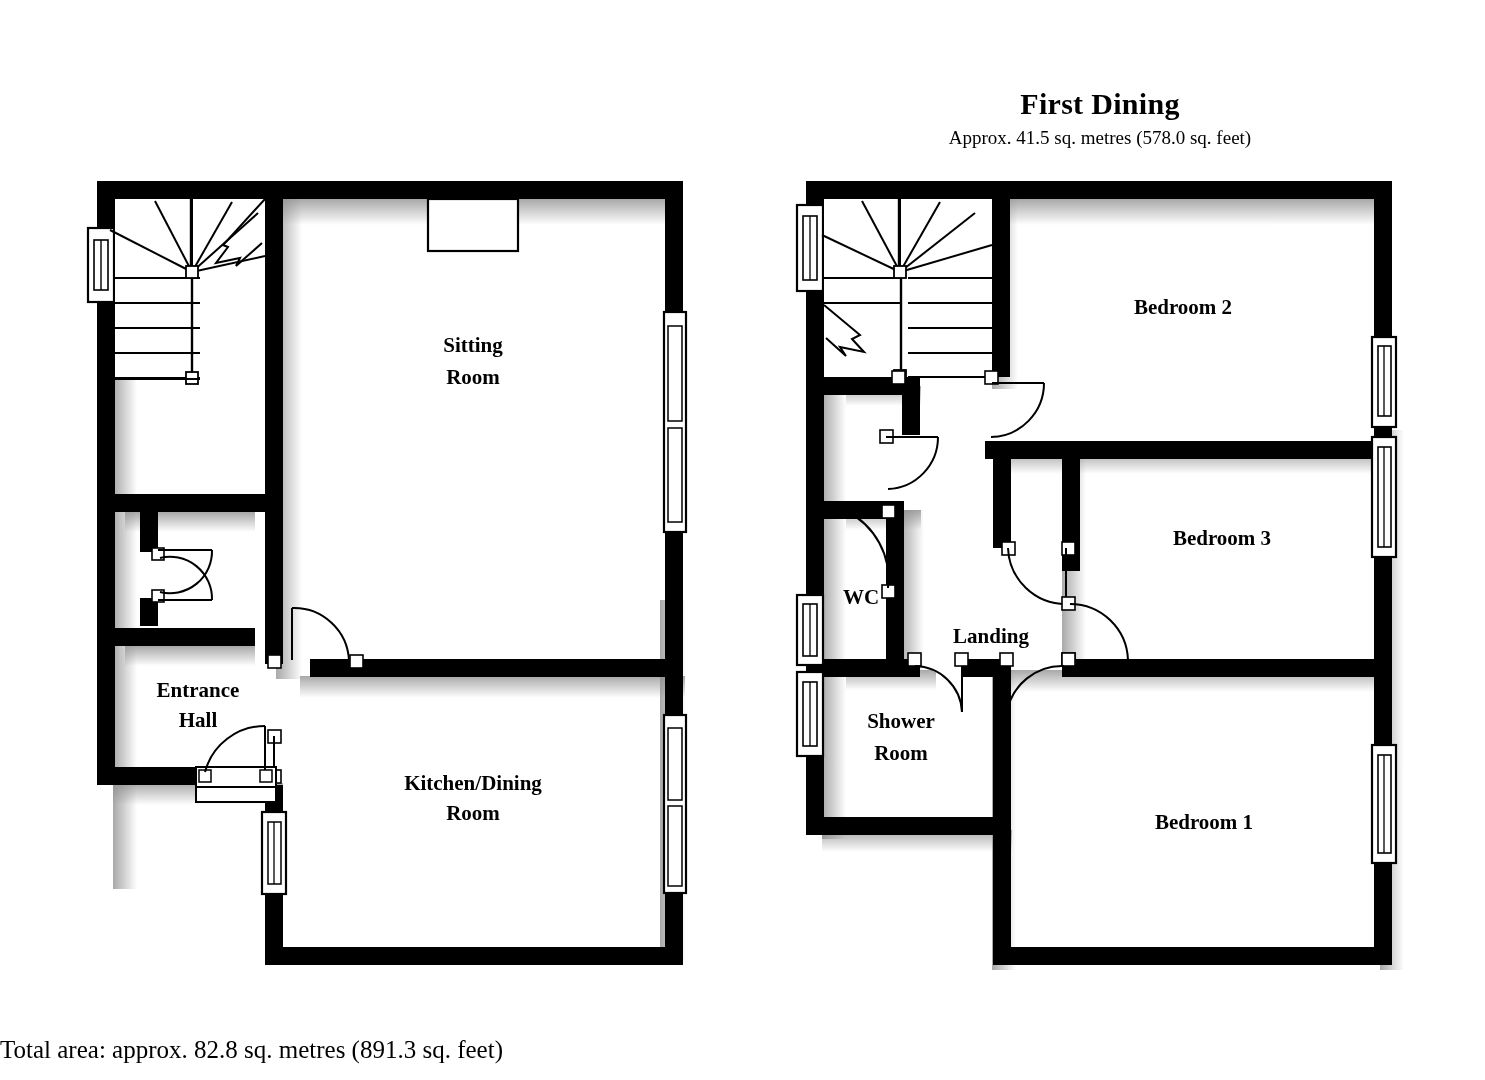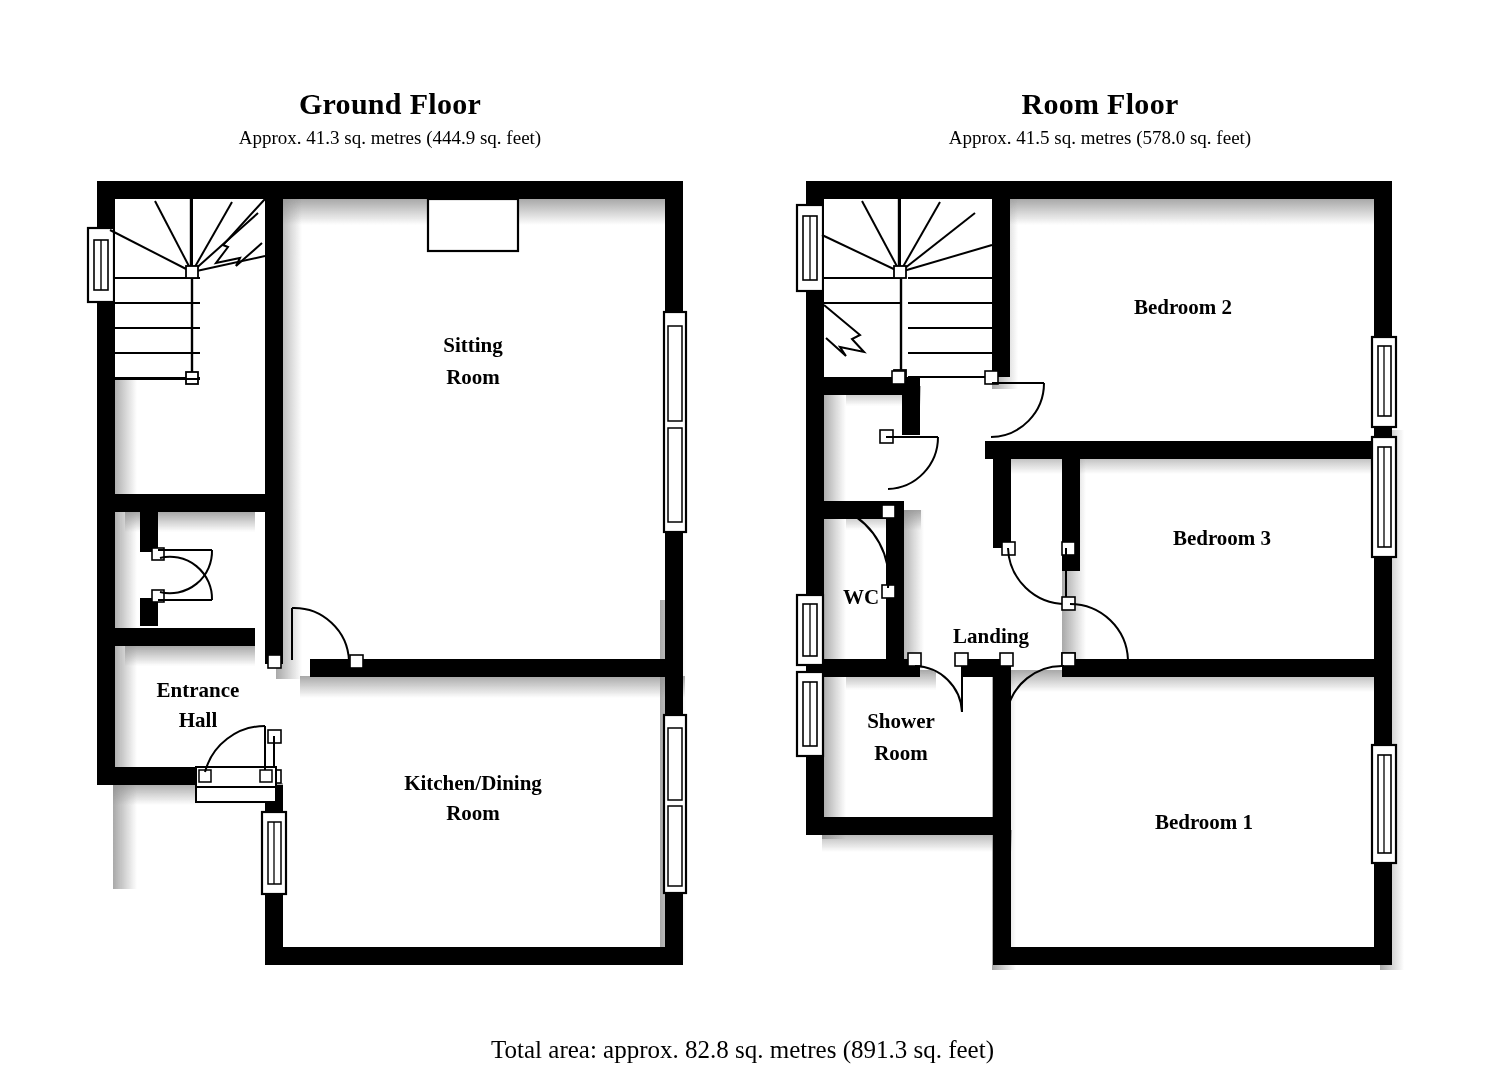--- a/index.html
+++ b/index.html
@@ -39,21 +39,21 @@
     margin-top: 8px;
   }
   #gf-heading { left: 70px; top: 88px; }
   #ff-heading { left: 780px; top: 88px; }
 
   .total-area {
     position: absolute;
     left: 0;
     top: 1036px;
     width: 1485px;
-    text-align: center;
+    text-align: left;
     font-size: 25px;
   }
 
   svg.plan {
     position: absolute;
     left: 0;
     top: 0;
   }
   .room-label {
     font-family: "Liberation Serif", "DejaVu Serif", serif;
@@ -61,27 +61,23 @@
     font-size: 21px;
     fill: #000;
     text-anchor: middle;
   }
 </style>
 </head>
 <body>
 
 <div class="page">
 
-  <div class="floor-heading" id="gf-heading">
-    <div class="title">Ground Floor</div>
-    <div class="subtitle">Approx.  41.3 sq. metres (444.9 sq. feet)</div>
-  </div>
 
   <div class="floor-heading" id="ff-heading">
-    <div class="title">Room Floor</div>
+    <div class="title">First Dining</div>
     <div class="subtitle">Approx.  41.5 sq. metres (578.0 sq. feet)</div>
   </div>
 
   <svg class="plan" width="1485" height="1080" viewBox="0 0 1485 1080">
 
     <defs>
       <linearGradient id="shdH" x1="0" y1="0" x2="0" y2="1">
         <stop offset="0%" stop-color="#777" stop-opacity="0.75"></stop>
         <stop offset="100%" stop-color="#777" stop-opacity="0"></stop>
       </linearGradient>

